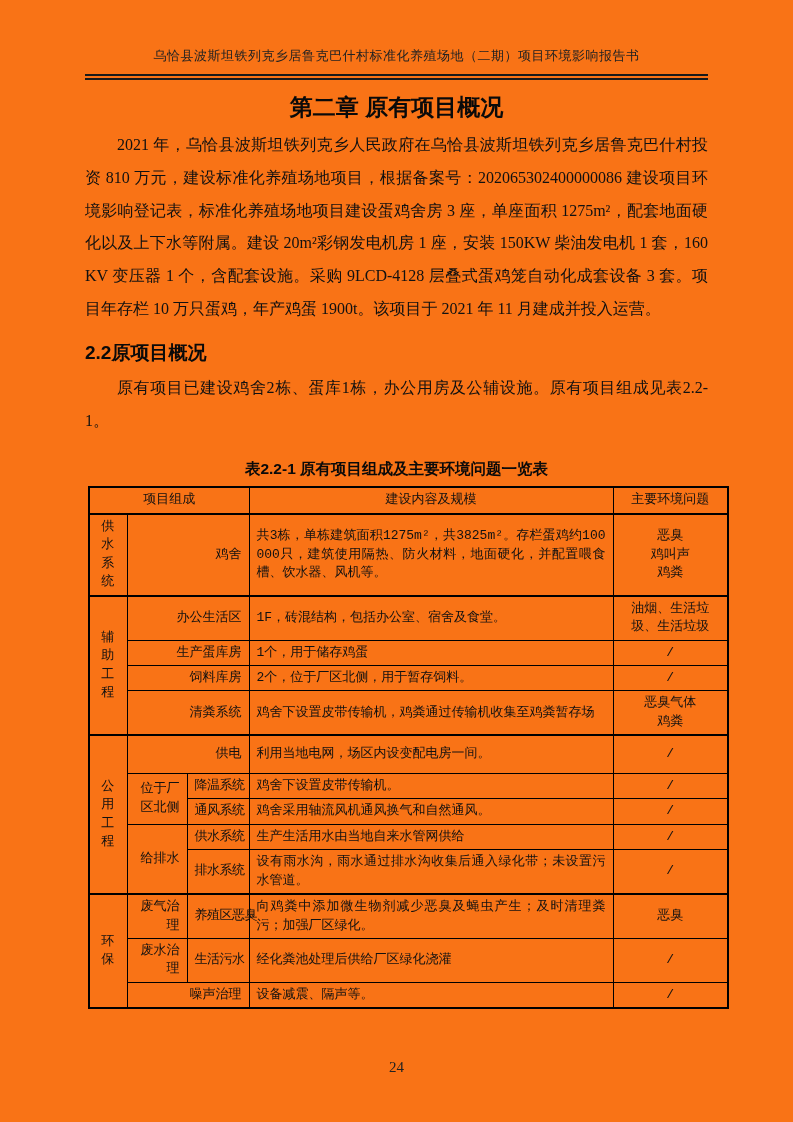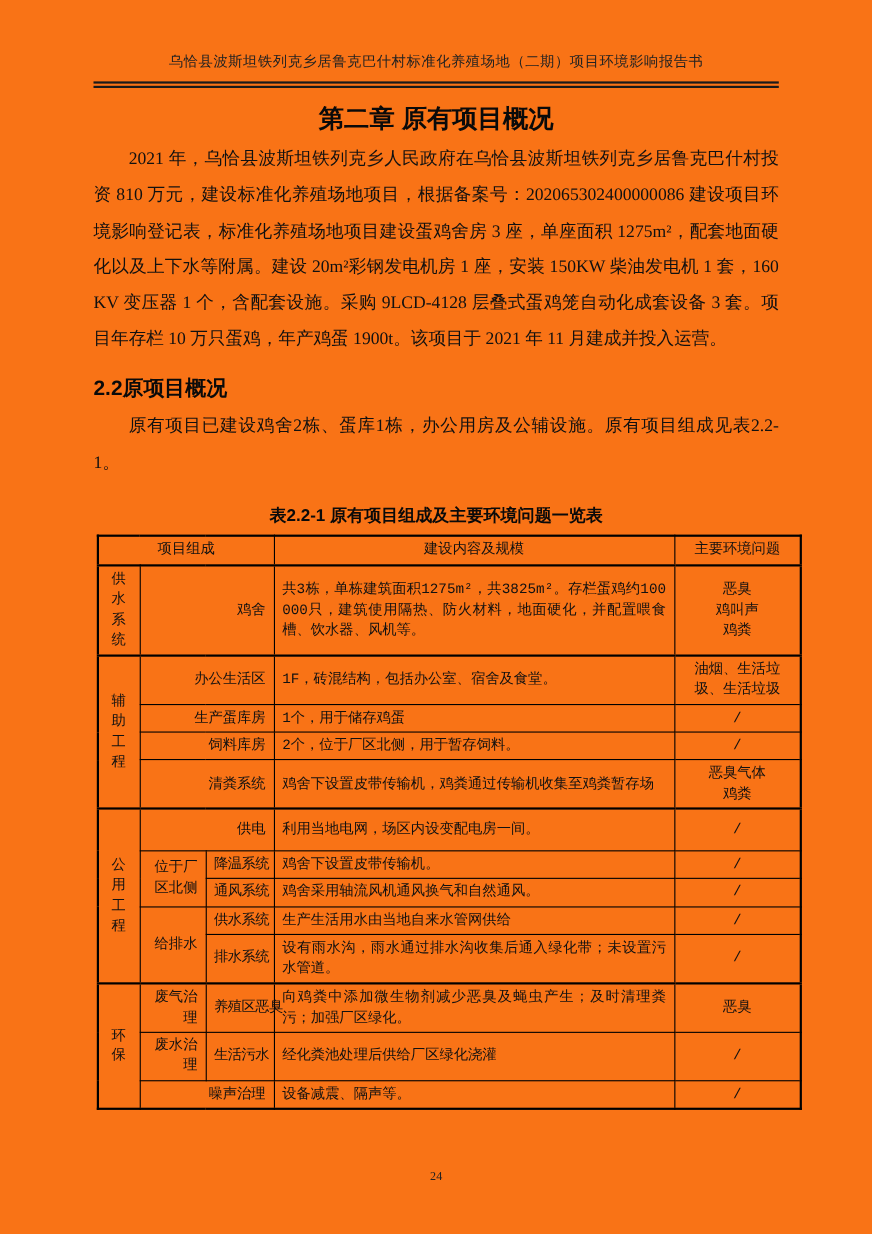--- a/index.html
+++ b/index.html
@@ -99,21 +99,21 @@
   tr.section-start td{border-top:2px solid #000;}
   tr.row-power td{height:38px;}
   tr.row-single td{height:25px;}
 
   
   .footer-pagenum{
     position:absolute;
     left:0;right:0;
     bottom:46px;
     text-align:center;
-    font-size:11px;
+    font-size:15px;
     color:#222;
   }
 </style>
 </head>
 <body>
 
 <div class="page">
 
   <div class="running-header">乌恰县波斯坦铁列克乡居鲁克巴什村标准化养殖场地（二期）项目环境影响报告书</div>
   <div class="content">

